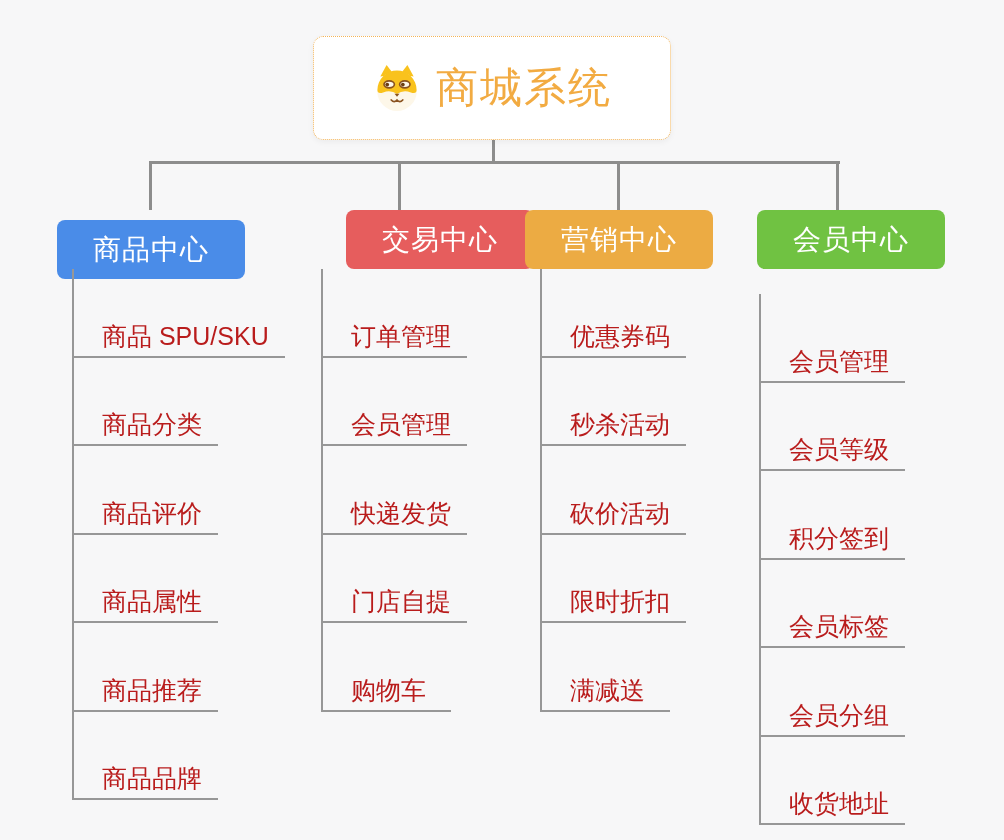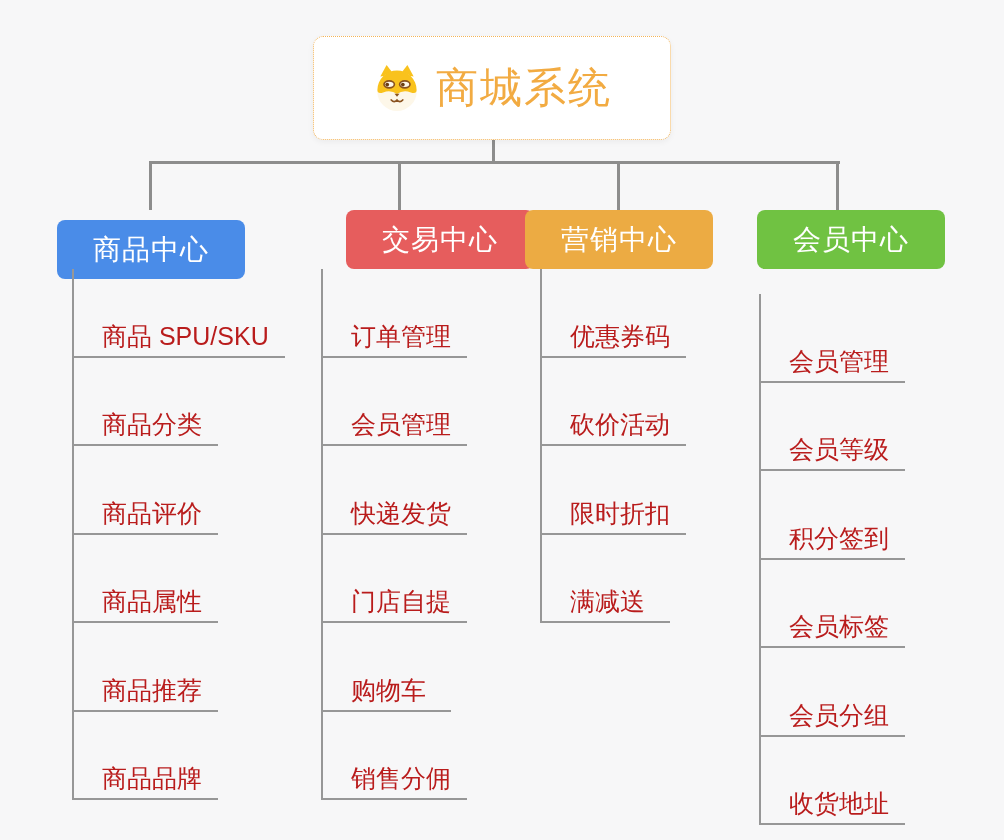--- a/index.html
+++ b/index.html
@@ -179,30 +179,30 @@
       </div>
     <div class="leaf">
         <span class="leaf-label">快递发货</span>
       </div>
     <div class="leaf">
         <span class="leaf-label">门店自提</span>
       </div>
     <div class="leaf">
         <span class="leaf-label">购物车</span>
       </div>
-    <div class="leaf">
-        <span class="leaf-label">销售分佣</span>
-      </div>
   </div>
 
   <div class="leaf-column col-3">
     <div class="leaf">
         <span class="leaf-label">优惠券码</span>
       </div>
     <div class="leaf">
+        <span class="leaf-label">秒杀活动</span>
+      </div>
+    <div class="leaf">
         <span class="leaf-label">砍价活动</span>
       </div>
     <div class="leaf">
         <span class="leaf-label">限时折扣</span>
       </div>
     <div class="leaf">
         <span class="leaf-label">满减送</span>
       </div>
   </div>
 

